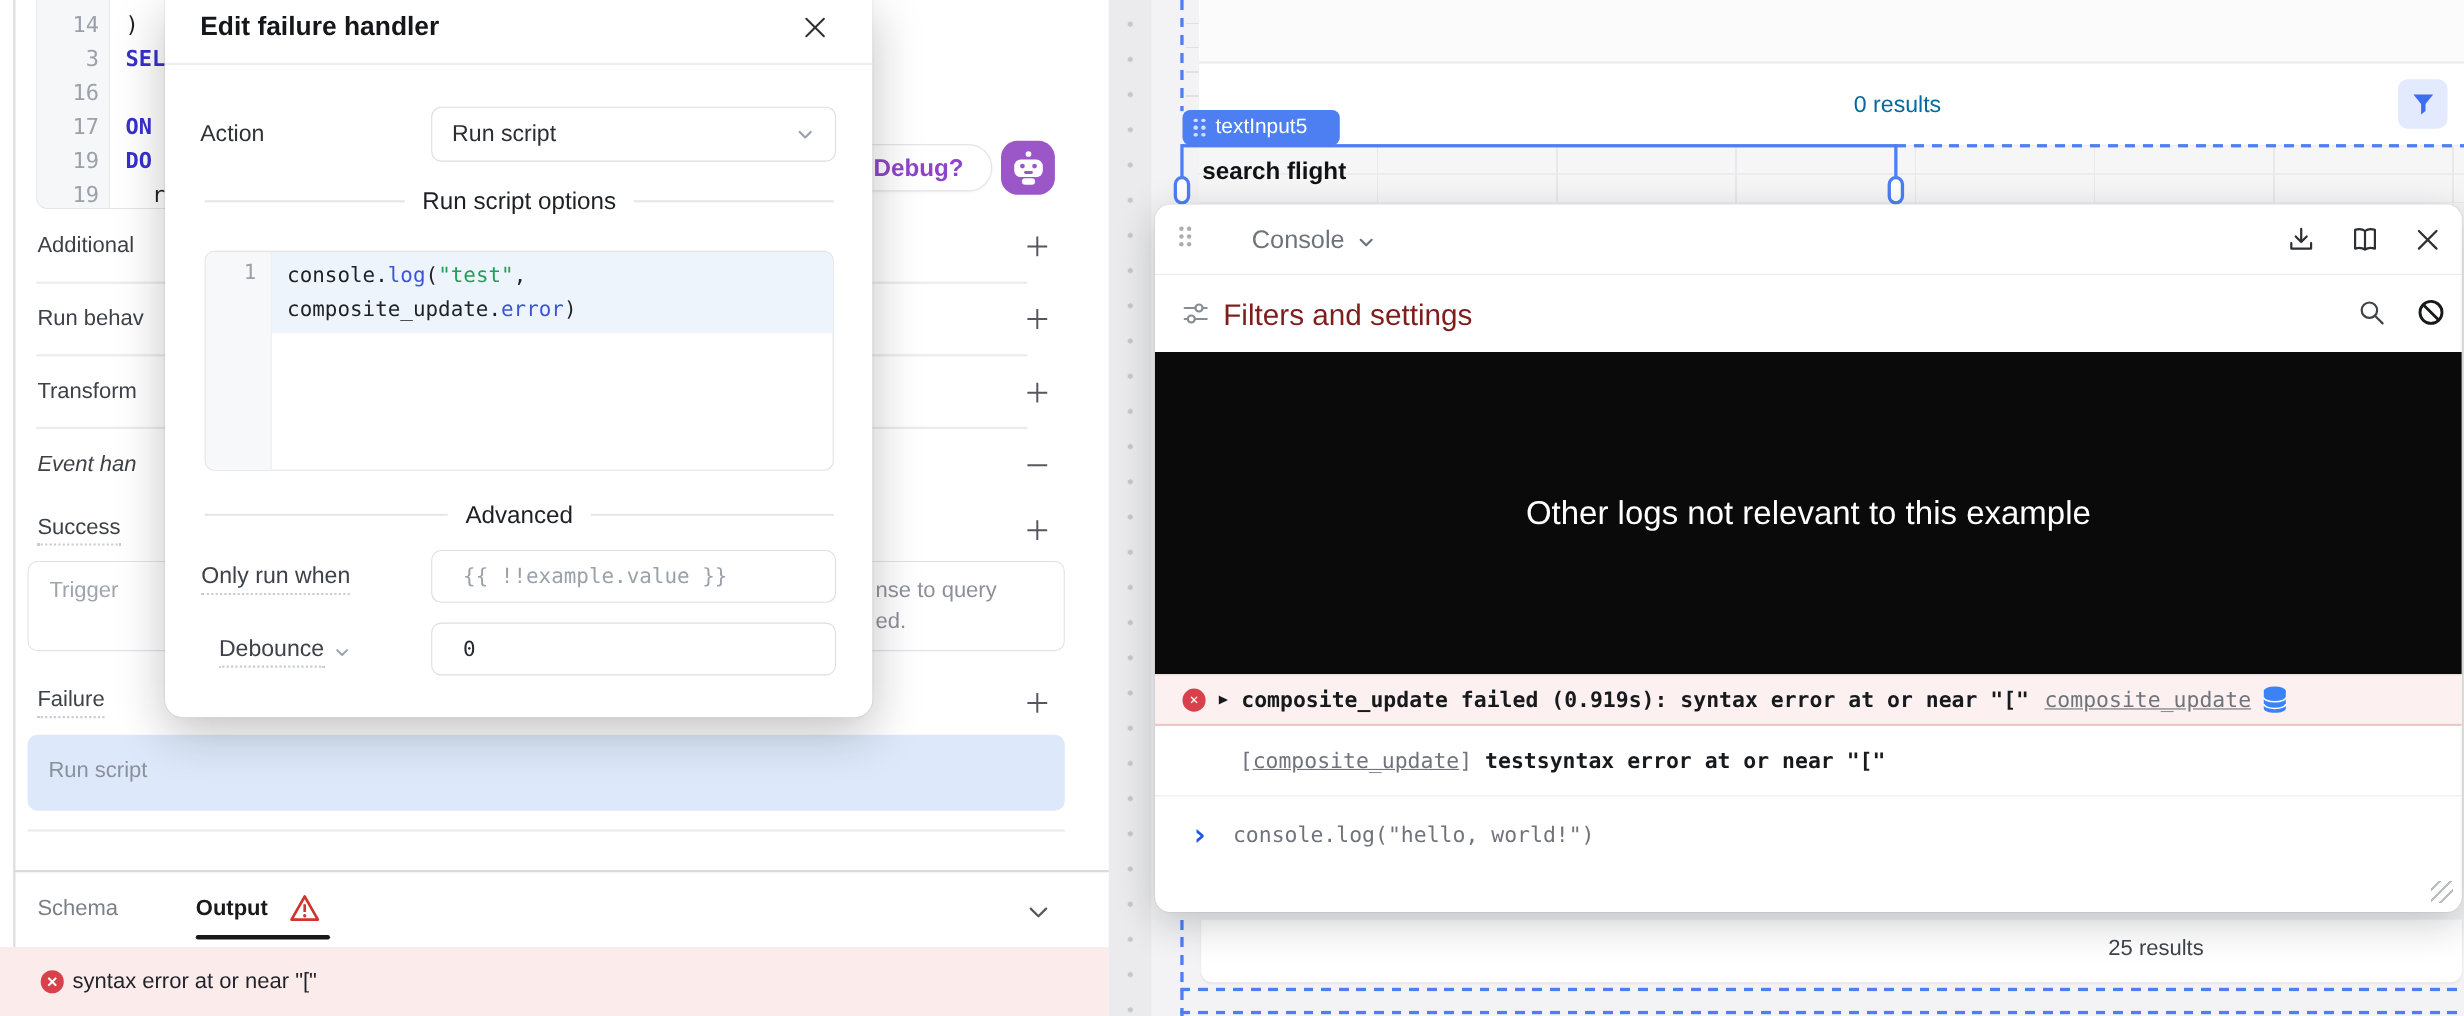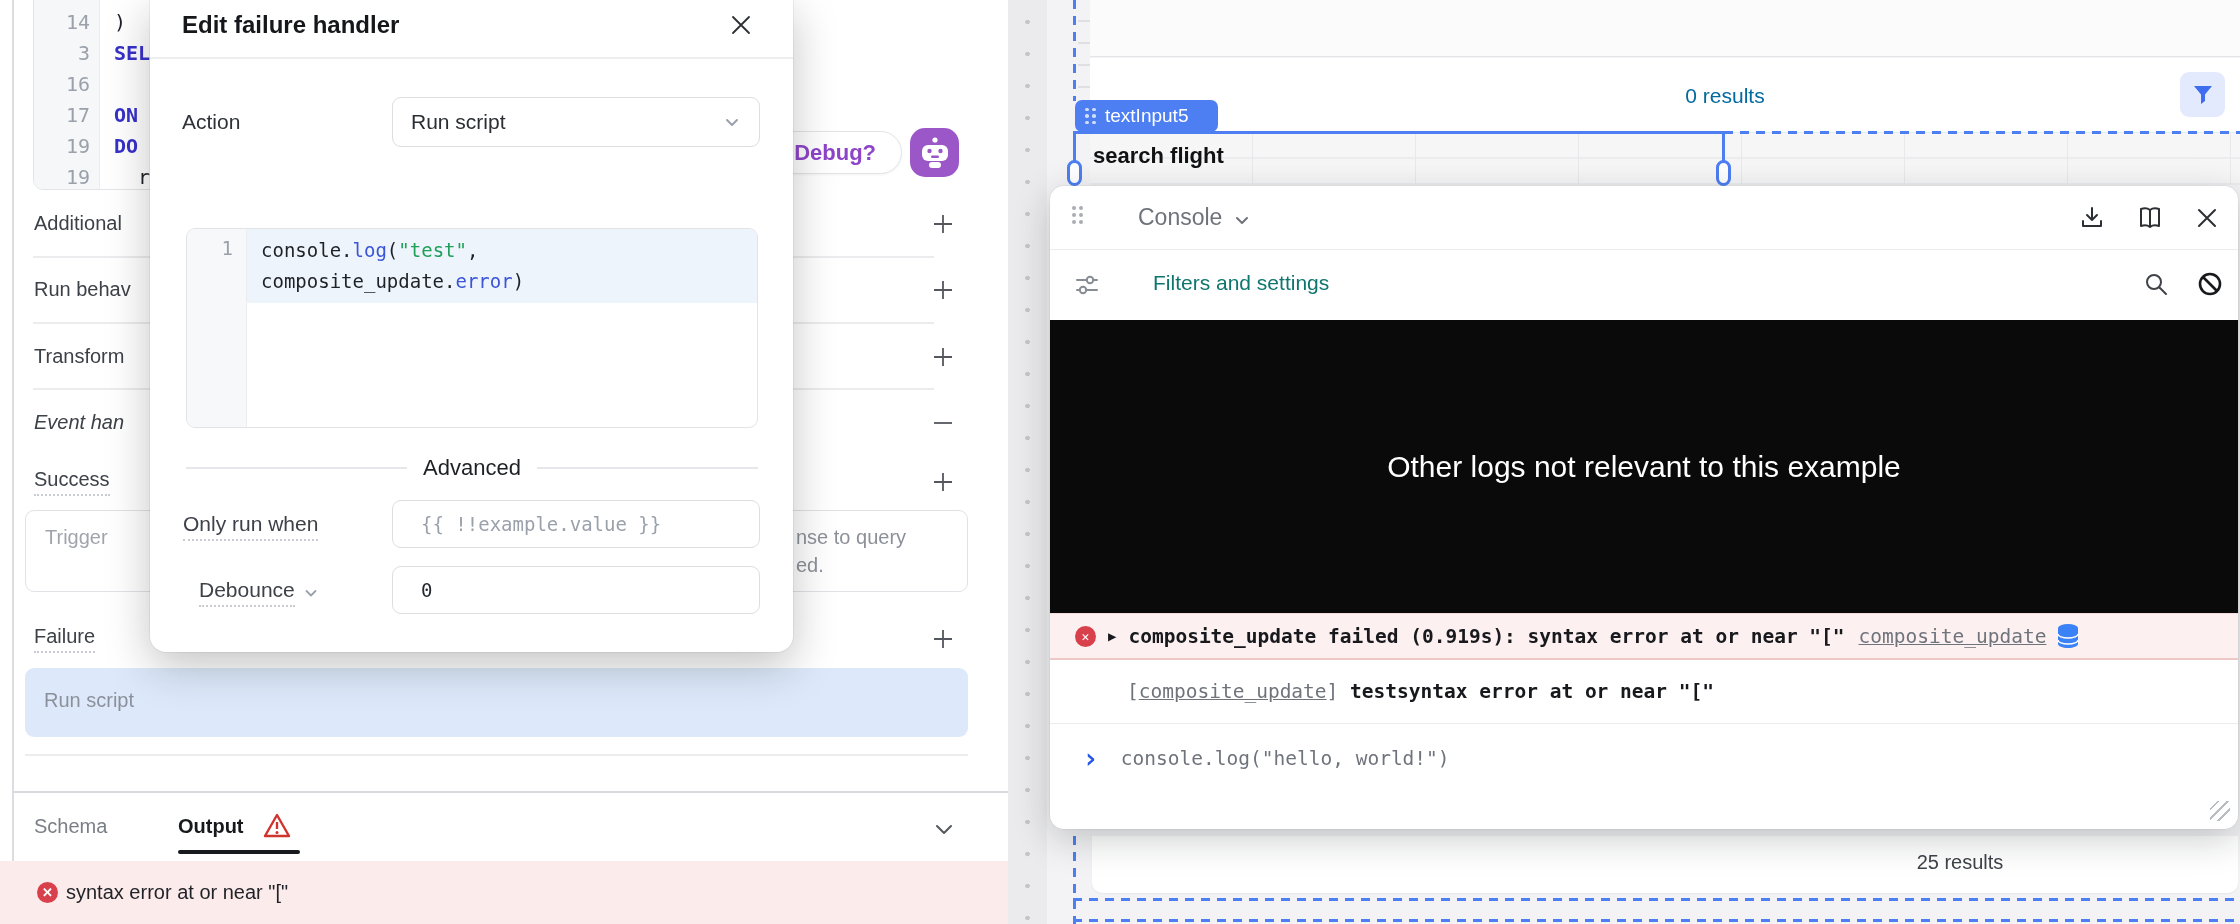--- a/index.html
+++ b/index.html
@@ -75,21 +75,21 @@
   
   .debug-chip { left:756px; top:131px; width:146px; height:43px; background:#fff; border:1.5px solid #e3e4e7; border-radius:22px; display:flex; align-items:center; justify-content:center; box-shadow:0 1px 3px rgba(0,0,0,.05); }
   .debug-chip-text { color:#8e44c9; font-size:22px; font-weight:bold; }
   .robot-btn { left:910px; top:128px; width:49px; height:49px; background:#9b57c7; border-radius:15px; display:flex; align-items:center; justify-content:center; }
 
   
   .console-panel { left:1050px; top:186px; width:1188px; height:643px; background:#fff; border-radius:14px; box-shadow:0 10px 36px rgba(20,22,26,.22), 0 0 0 1px rgba(0,0,0,.04); overflow:hidden; }
   .console-header { position:absolute; left:0; top:0; width:100%; height:64px; border-bottom:1px solid #ededef; }
   .console-title { position:absolute; left:88px; top:18px; font-size:23px; color:#6e737b; }
   .console-filters { position:absolute; left:0; top:64px; width:100%; height:70px; }
-  .filters-label { position:absolute; left:62px; top:21px; font-size:21px; color:#0f766e;margin-left:41px; }
+  .filters-label { position:absolute; left:62px; top:21px; font-size:27px; color:#7f1d1d; }
   .console-black { position:absolute; left:0; top:134px; width:100%; height:293px; background:#0a0a0a; display:flex; align-items:center; justify-content:center; }
   .console-black-text { color:#fff; font-size:30px; }
   .log-row1 { position:absolute; left:0; top:427px; width:100%; height:47px; background:#fdf0f0; border-top:1px solid #f3dcdc; border-bottom:2px solid #eec7c7; display:flex; align-items:center; }
   .log-row2 { position:absolute; left:0; top:474px; width:100%; height:63px; display:flex; align-items:center; }
   .log-row3 { position:absolute; left:0; top:537px; width:100%; height:70px; border-top:1.5px solid #ececee; display:flex; align-items:center; }
   .log-main { font-size:19.5px; font-weight:bold; color:#17191d; white-space:pre; }
   .log-link { font-size:19.5px; color:#6f747c; text-decoration:underline; white-space:pre; }
   .log-gray { font-size:19.5px; color:#6f747c; white-space:pre; }
   .expand-tri { font-size:14px; color:#17191d; }
   .prompt-chev { font-size:28px; line-height:20px; color:#2456e6; font-weight:bold; }
@@ -386,20 +386,25 @@
     <div class="modal-header-divider"></div>
 
     <div class="modal-label" style="position:absolute; left:32px; top:110px;">Action</div>
     <div class="modal-select">
       <span class="modal-select-value">Run script</span>
       <svg width="18" height="18" viewBox="0 0 18 18">
           <path d="M4 7l5 5 5-5" stroke="#9aa1ab" stroke-width="2" fill="none" stroke-linecap="round" stroke-linejoin="round"></path>
         </svg>
     </div>
 
+    <div class="labeled-divider" style="top:170px;">
+      <span class="line"></span>
+        <span class="txt">Run script options</span>
+        <span class="line"></span>
+    </div>
 
     <div class="code-box mono">
       <div class="code-active-line"></div>
       <div class="code-gutter">
         <div class="code-num">1</div>
       </div>
       <div class="code-line" style="top:6px;"><span>console</span><span>.</span><span class="tok-blue">log</span><span>(</span><span class="tok-green">"test"</span><span>,</span></div>
       <div class="code-line" style="top:37px;"><span>composite_update</span><span>.</span><span class="tok-blue">error</span><span>)</span></div>
     </div>
 

